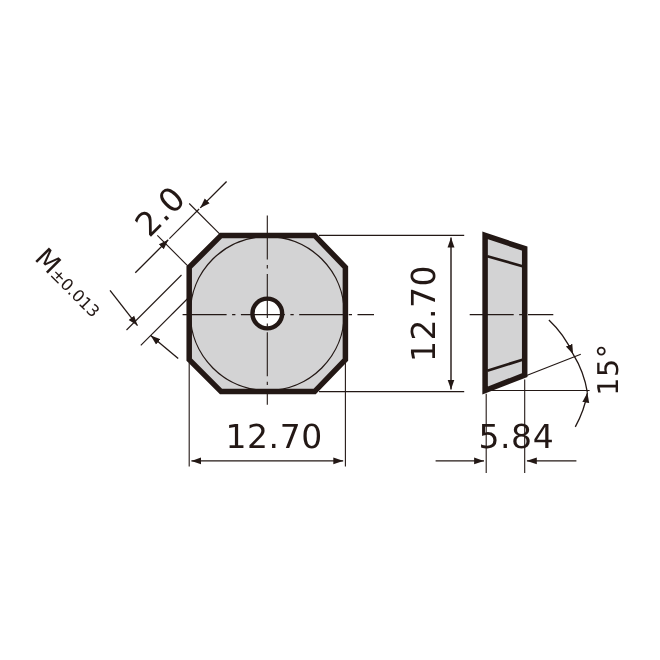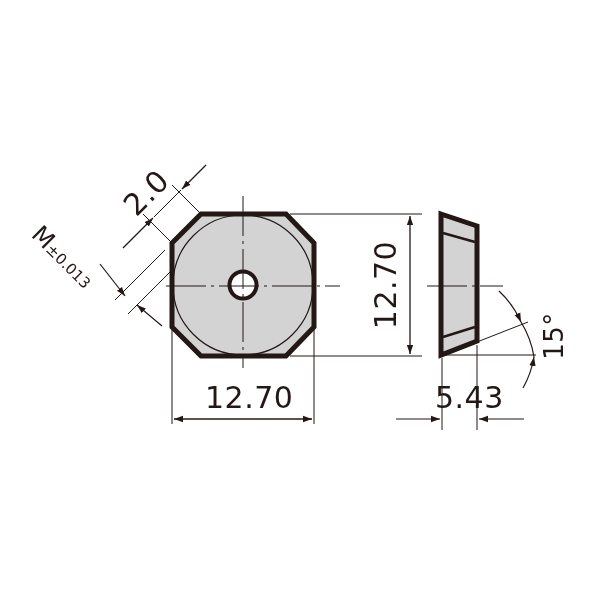--- a/index.html
+++ b/index.html
@@ -78,21 +78,21 @@
       <path d="M 499,291 A 95,95 0 0 1 521,322" fill="none" stroke="#231815" stroke-width="1.2" marker-end="url(#arr)"></path>
       <path d="M 523,388 A 95,95 0 0 0 534,357" fill="none" stroke="#231815" stroke-width="1.2" marker-end="url(#arr)"></path>
       <path d="M 521,322 A 95,95 0 0 1 534,357" fill="none" stroke="#231815" stroke-width="1.2"></path>
     </g>
   </svg>
 
   <div class="lbl dim-big" style="left:205px;top:383px;">12.70</div>
 
   <div class="lbl dim-big" style="left:342px;top:270px;transform:rotate(-90deg);transform-origin:center center;">12.70</div>
 
-  <div class="lbl dim-big" style="left:435px;top:383px;">5.43</div>
+  <div class="lbl dim-big" style="left:435px;top:383px;">5.84</div>
 
   <div class="lbl dim-big" style="left:122px;top:178px;transform:rotate(-45deg);transform-origin:center center;">2.0</div>
 
   <div class="lbl dim-big" style="left:530px;top:323px;transform:rotate(-90deg);transform-origin:center center;font-size:26px;">15°</div>
 
   <div class="lbl" style="left:36px;top:218px;transform:rotate(45deg);transform-origin:left center;">
     <span style="font-size:24px;">M</span><span class="tol">±0.013</span>
   </div>
 </div>
 

